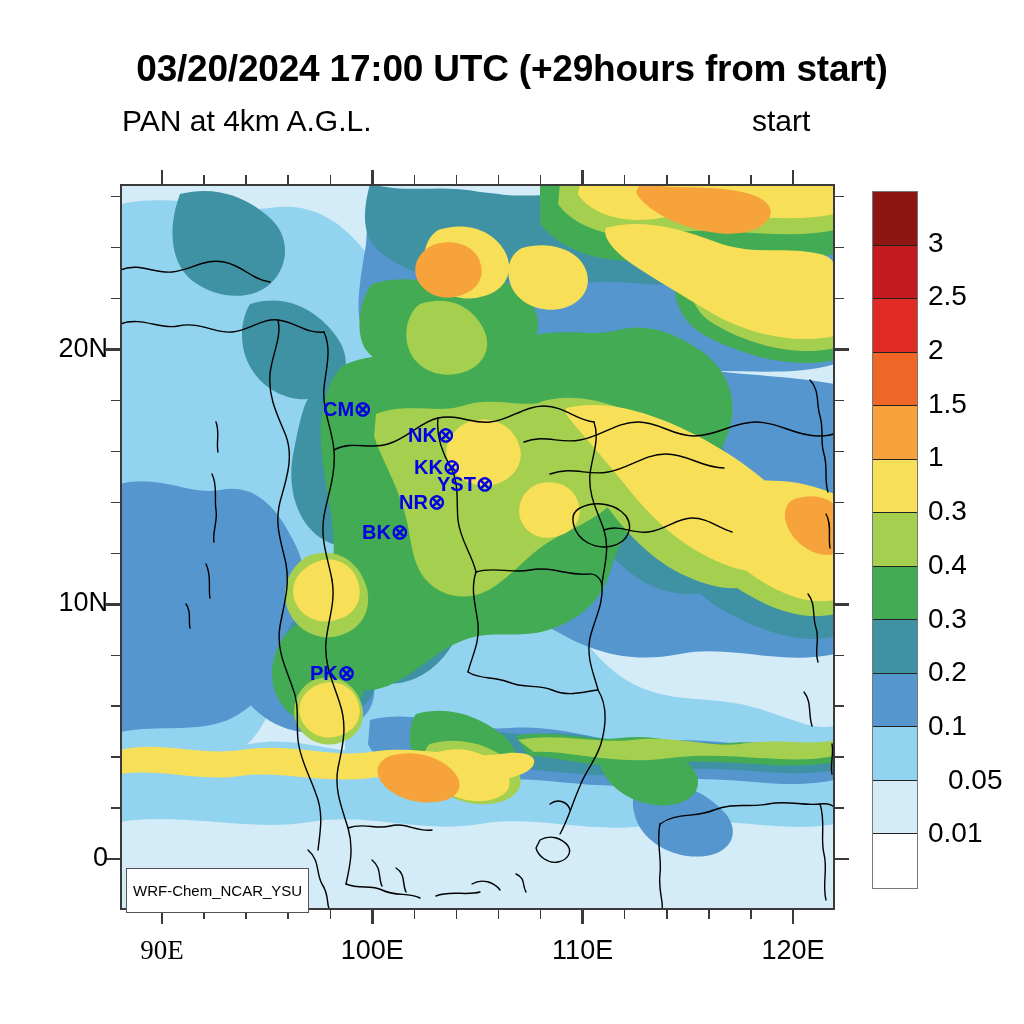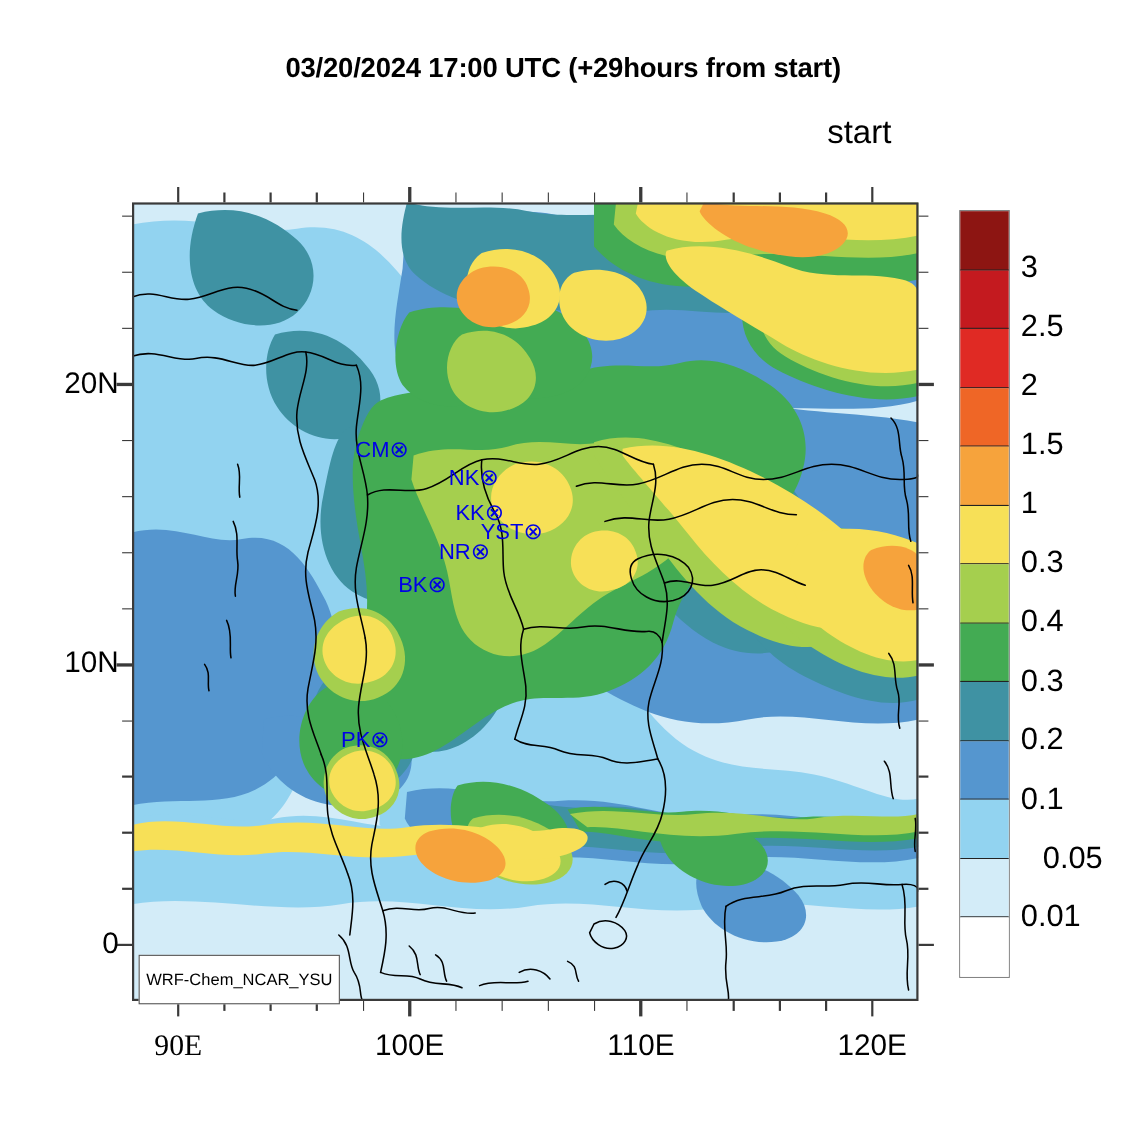--- a/index.html
+++ b/index.html
@@ -2,58 +2,59 @@
 <html><head>
 <meta charset="utf-8">
 <style>
   html,body{margin:0;padding:0;background:#fff;}
   body{width:1024px;height:1024px;position:relative;overflow:hidden;
        font-family:"Liberation Sans",sans-serif;color:#000;}
   #root{position:absolute;inset:0;}
 
   
   .title{position:absolute;left:0;top:48px;width:1024px;text-align:center;
-         font-size:25px;font-weight:bold;letter-spacing:-0.2px;white-space:nowrap;}
+         font-size:37px;font-weight:bold;letter-spacing:-0.2px;white-space:nowrap;}
   .subtitle{position:absolute;left:122px;top:104px;font-size:30px;white-space:nowrap;}
   .units{position:absolute;left:752px;top:104px;font-size:30px;white-space:nowrap;}
 
   
   #plot{position:absolute;left:120px;top:184px;width:715px;height:726px;
         overflow:hidden;background:#fff;}
   #frame{position:absolute;left:120px;top:184px;width:715px;height:726px;
          border:2px solid #3a3a3a;box-sizing:border-box;pointer-events:none;}
   #fieldsvg{position:absolute;left:0;top:0;}
 
   
   .tk{position:absolute;background:#3a3a3a;}
   .xlab{position:absolute;font-size:27px;text-align:center;width:120px;}
   .ylab{position:absolute;font-size:27px;text-align:right;width:110px;}
 
   
-  .stn{position:absolute;color:#0000e6;font-size:20px;font-weight:normal;
+  .stn{position:absolute;color:#0000e6;font-size:20px;font-weight:bold;
        white-space:nowrap;line-height:1;text-align:right;}
   .stn .sym{font-size:21px;}
 
   
   .wm{position:absolute;left:126px;top:868px;border:1px solid #555;
       background:#fff;padding:13px 6px;font-size:15px;white-space:nowrap;}
 
   
   #cbar{position:absolute;left:872px;top:191px;width:46px;height:698px;
         border:1px solid #777;box-sizing:border-box;}
   #cbar .band{width:100%;box-sizing:border-box;border-bottom:1px solid #222;}
   #cbar .band:last-child{border-bottom:none;}
   .cbl{position:absolute;left:928px;font-size:28px;white-space:nowrap;}
 </style>
 </head>
 <body>
 
 <div id="root">
 
   <div class="title">03/20/2024 17:00 UTC (+29hours from start)</div>
+  <div class="subtitle">PAN at 4km A.G.L.</div>
   <div class="units">start</div>
 
   <div id="plot">
     <svg id="fieldsvg" width="715" height="726" viewBox="0 0 715 726" shape-rendering="geometricPrecision">
       <defs>
         <clipPath id="pc">
             <rect x="0" y="0" width="715" height="726"></rect>
           </clipPath>
       </defs>
       <g clip-path="url(#pc)">

